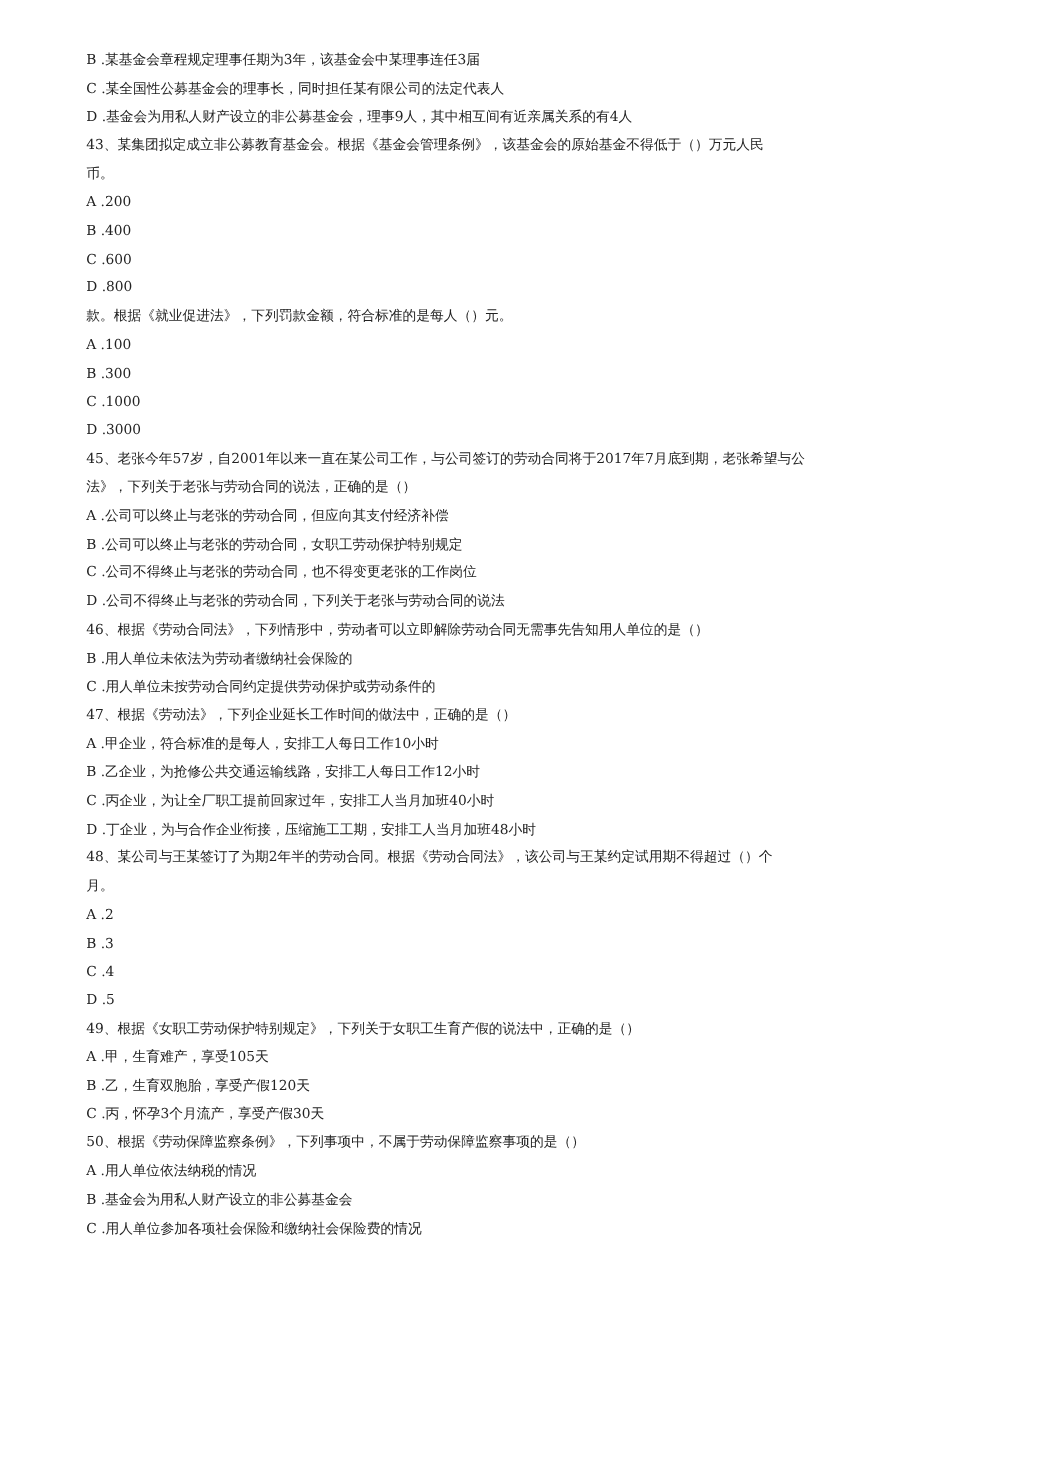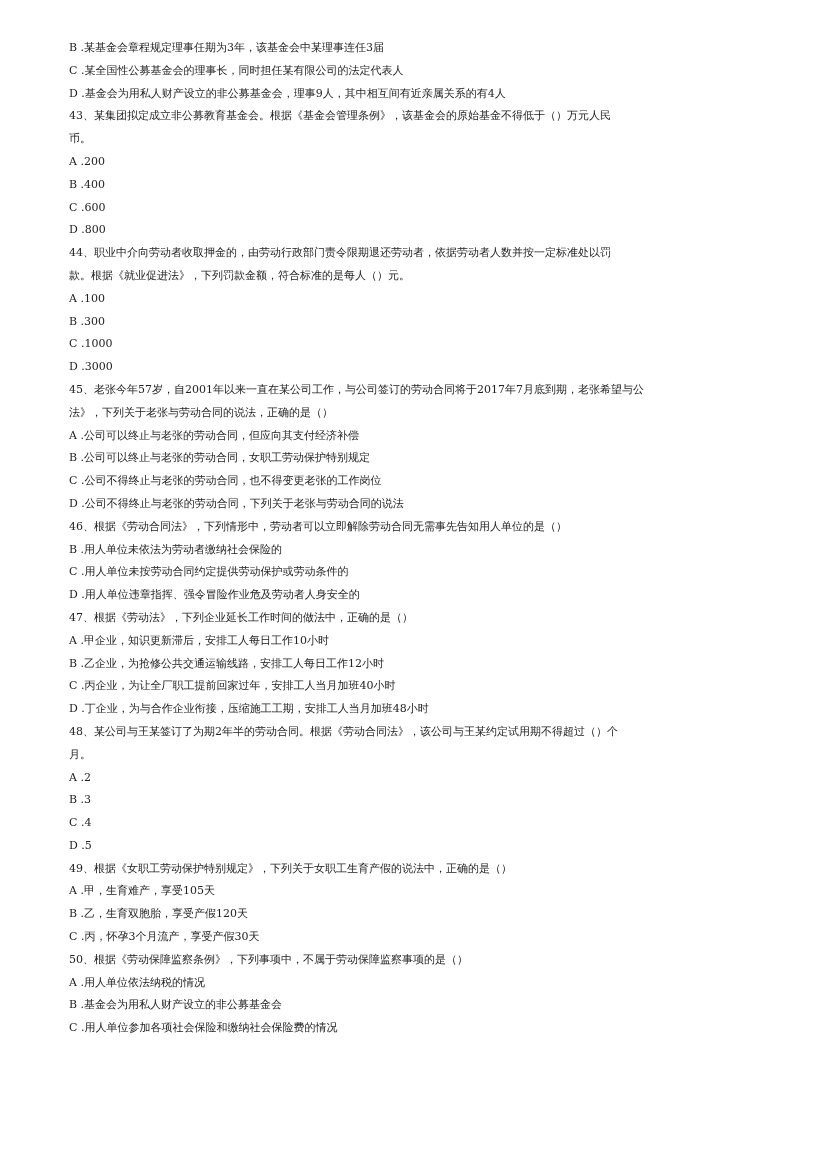--- a/index.html
+++ b/index.html
@@ -17,38 +17,36 @@
 <div class="page" id="page">
     <div class="line">B .某基金会章程规定理事任期为3年，该基金会中某理事连任3届</div>
     <div class="line">C .某全国性公募基金会的理事长，同时担任某有限公司的法定代表人</div>
     <div class="line">D .基金会为用私人财产设立的非公募基金会，理事9人，其中相互间有近亲属关系的有4人</div>
     <div class="line">43、某集团拟定成立非公募教育基金会。根据《基金会管理条例》，该基金会的原始基金不得低于（）万元人民</div>
     <div class="line">币。</div>
     <div class="line">A .200</div>
     <div class="line">B .400</div>
     <div class="line">C .600</div>
     <div class="line">D .800</div>
-    <div class="line">44、职业中介向劳动者收取押金的，由劳动行政部门责令限期退还劳动者，依据劳动者人数并按一定标准处以罚</div>
     <div class="line">款。根据《就业促进法》，下列罚款金额，符合标准的是每人（）元。</div>
     <div class="line">A .100</div>
     <div class="line">B .300</div>
     <div class="line">C .1000</div>
     <div class="line">D .3000</div>
     <div class="line">45、老张今年57岁，自2001年以来一直在某公司工作，与公司签订的劳动合同将于2017年7月底到期，老张希望与公</div>
     <div class="line">法》，下列关于老张与劳动合同的说法，正确的是（）</div>
     <div class="line">A .公司可以终止与老张的劳动合同，但应向其支付经济补偿</div>
     <div class="line">B .公司可以终止与老张的劳动合同，女职工劳动保护特别规定</div>
     <div class="line">C .公司不得终止与老张的劳动合同，也不得变更老张的工作岗位</div>
     <div class="line">D .公司不得终止与老张的劳动合同，下列关于老张与劳动合同的说法</div>
     <div class="line">46、根据《劳动合同法》，下列情形中，劳动者可以立即解除劳动合同无需事先告知用人单位的是（）</div>
     <div class="line">B .用人单位未依法为劳动者缴纳社会保险的</div>
     <div class="line">C .用人单位未按劳动合同约定提供劳动保护或劳动条件的</div>
-    <div class="line">D .用人单位违章指挥、强令冒险作业危及劳动者人身安全的</div>
     <div class="line">47、根据《劳动法》，下列企业延长工作时间的做法中，正确的是（）</div>
-    <div class="line">A .甲企业，知识更新滞后，安排工人每日工作10小时</div>
+    <div class="line">A .甲企业，符合标准的是每人，安排工人每日工作10小时</div>
     <div class="line">B .乙企业，为抢修公共交通运输线路，安排工人每日工作12小时</div>
     <div class="line">C .丙企业，为让全厂职工提前回家过年，安排工人当月加班40小时</div>
     <div class="line">D .丁企业，为与合作企业衔接，压缩施工工期，安排工人当月加班48小时</div>
     <div class="line">48、某公司与王某签订了为期2年半的劳动合同。根据《劳动合同法》，该公司与王某约定试用期不得超过（）个</div>
     <div class="line">月。</div>
     <div class="line">A .2</div>
     <div class="line">B .3</div>
     <div class="line">C .4</div>
     <div class="line">D .5</div>
     <div class="line">49、根据《女职工劳动保护特别规定》，下列关于女职工生育产假的说法中，正确的是（）</div>

